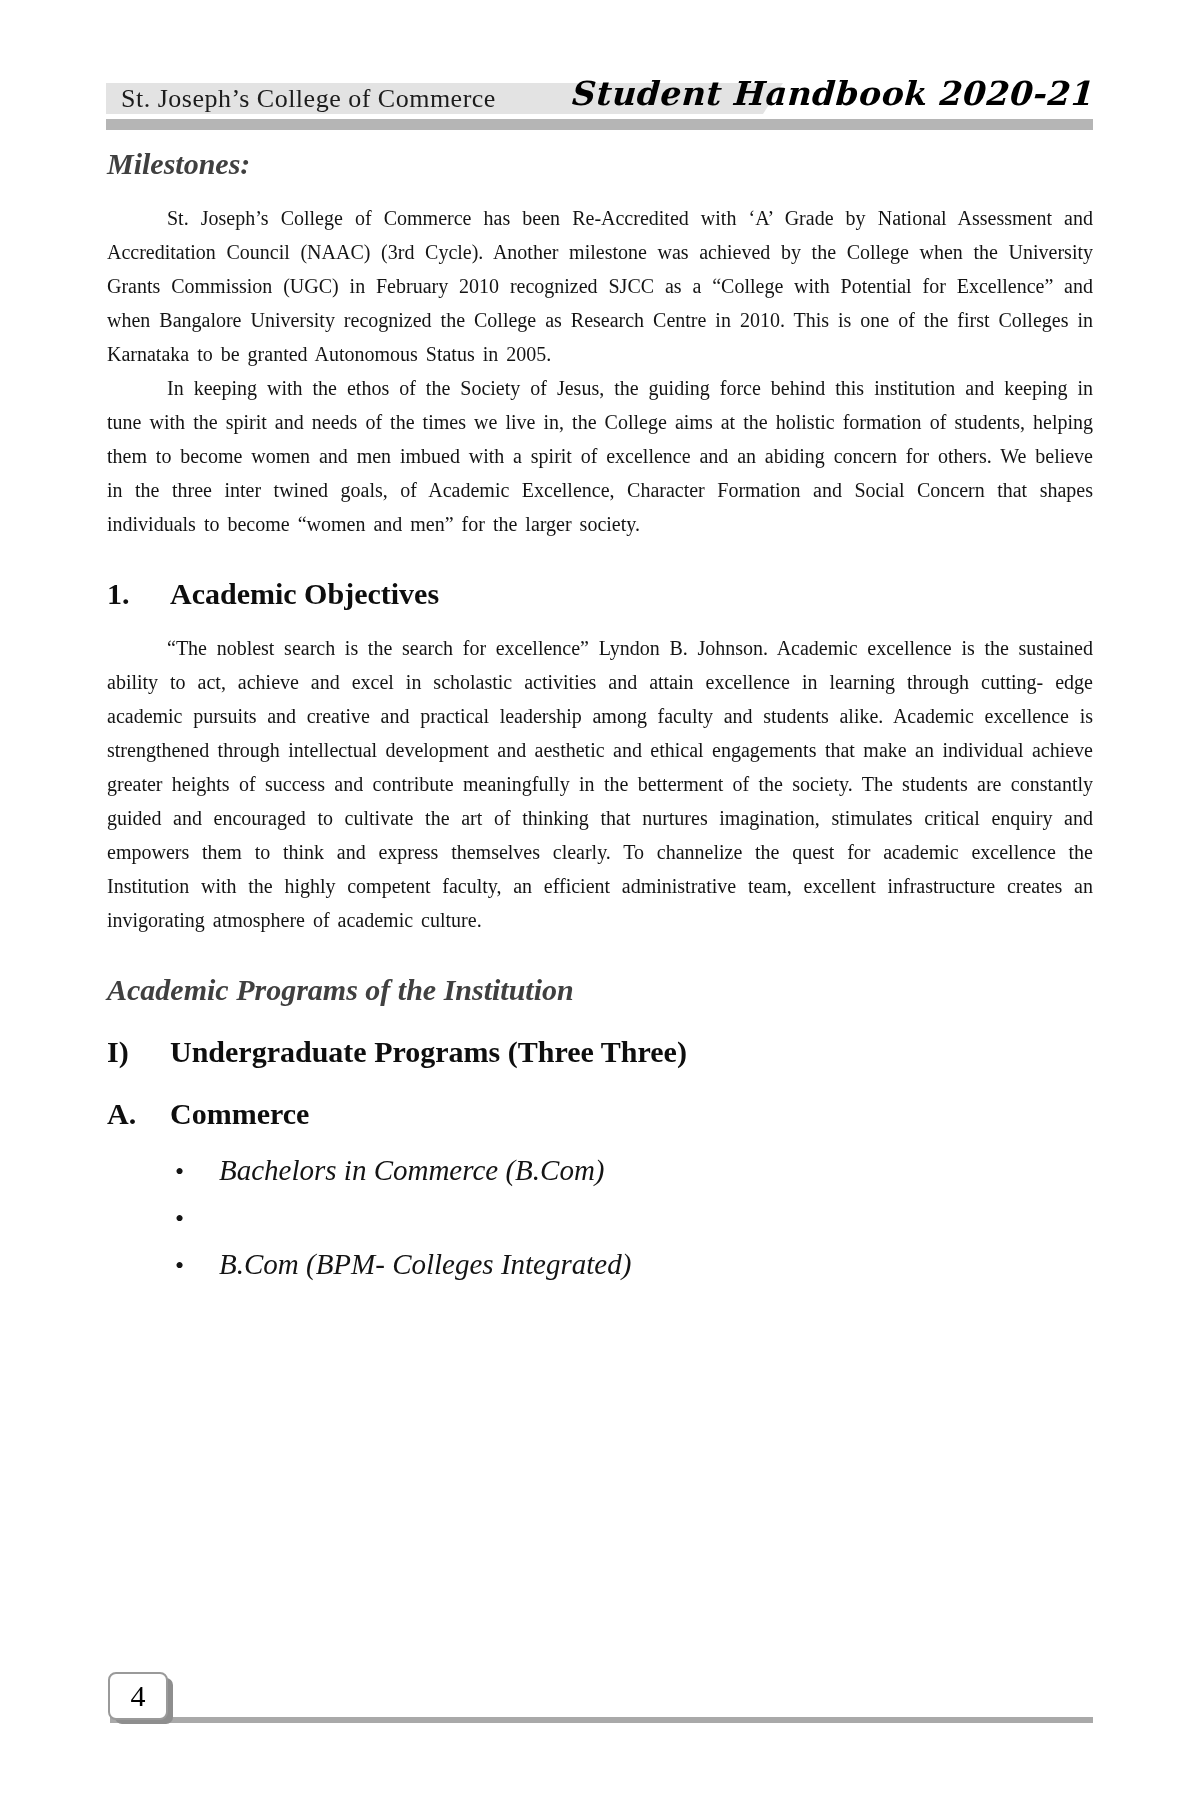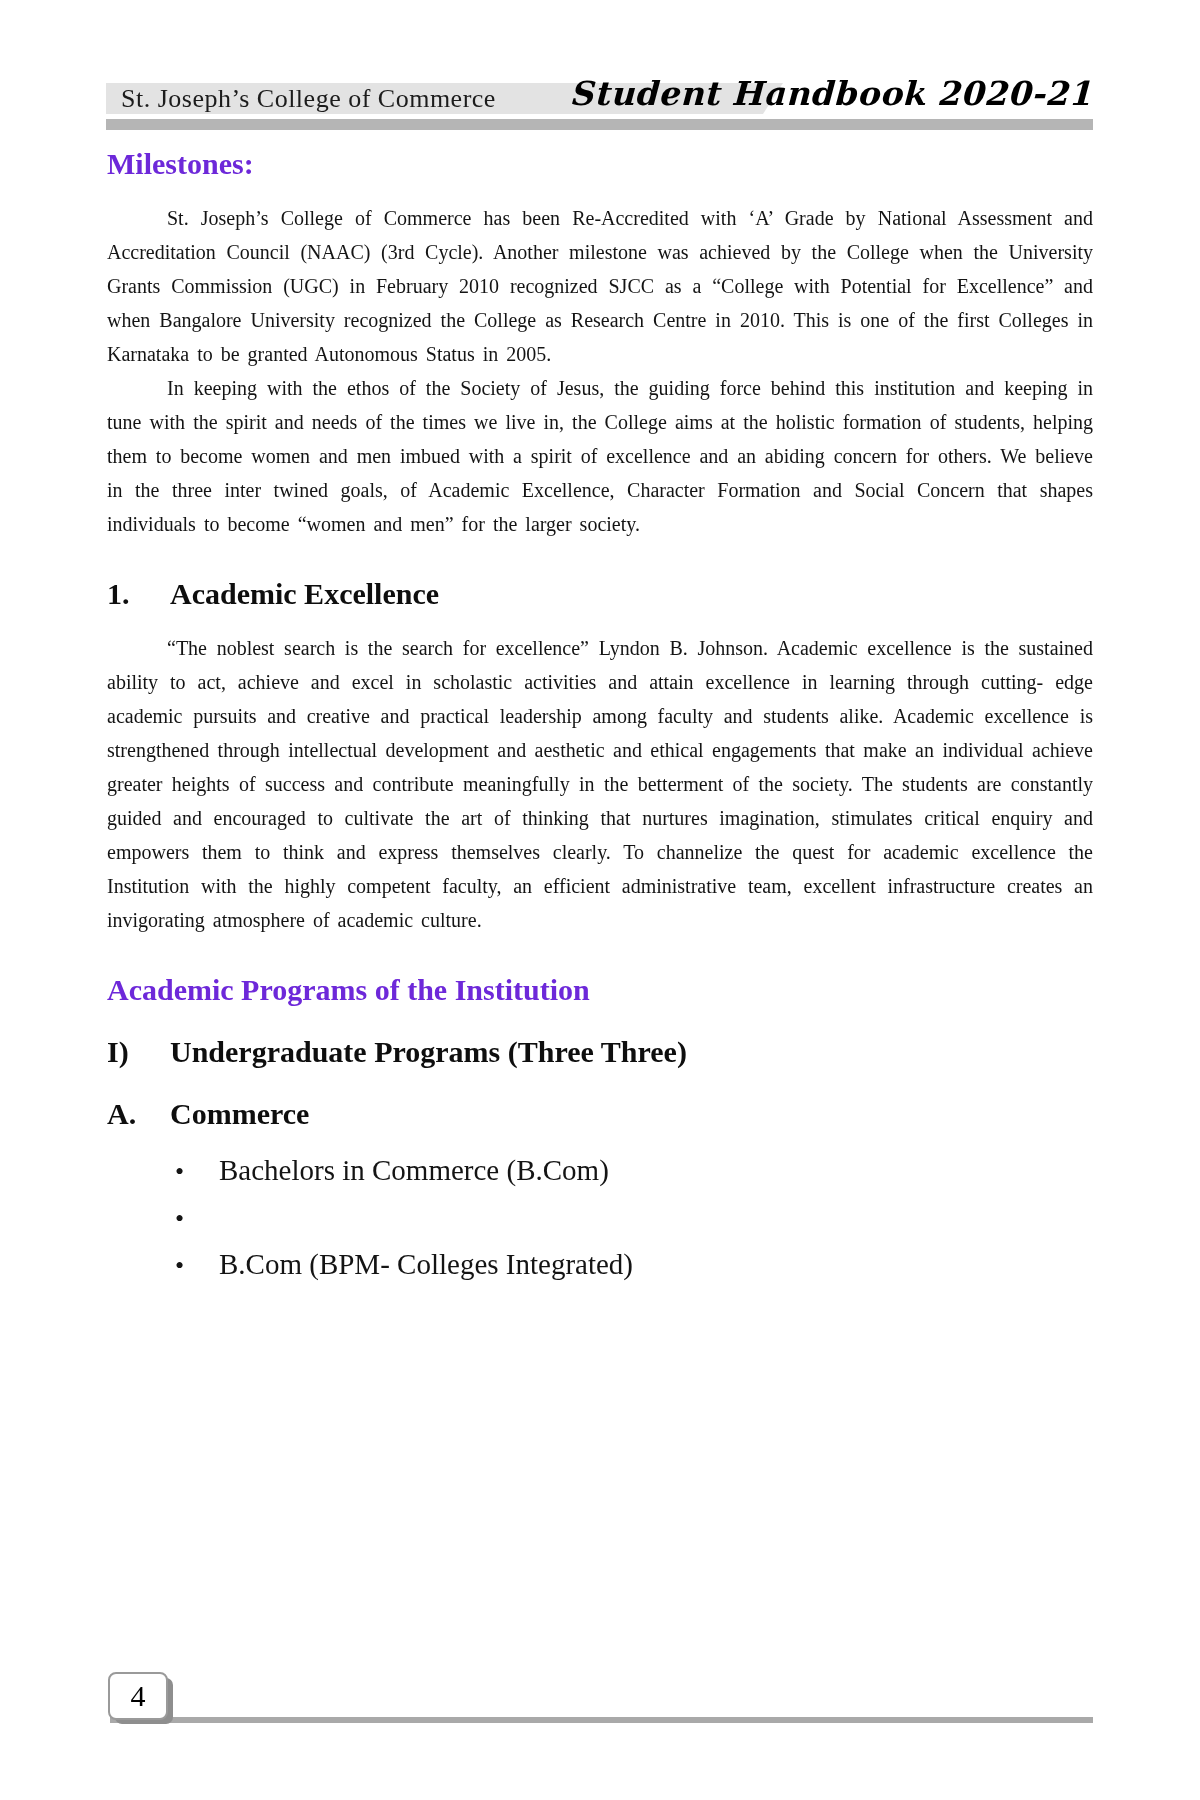--- a/index.html
+++ b/index.html
@@ -32,21 +32,21 @@
     white-space:nowrap;
   }
   .band-dark{
     position:absolute;left:106px;top:119px;width:987px;height:11px;
     background:#b5b5b5;
   }
   
   .content{position:absolute;left:107px;right:107px;top:0;}
   .h-plain{
     font-size:30px;font-weight:bold;line-height:38px;
-    margin:34px 0 18px 0;color:#6d28d9;
+    margin:34px 0 18px 0;color:#404040;font-style:italic;
   }
   #milestones-h{margin-top:145px;}
   #programs-h{margin-bottom:12px;}
   .body-para{
     font-size:20px;line-height:34px;text-align:justify;
     text-indent:60px;word-spacing:3px;
     margin:0;color:#141414;
   }
   .h-numbered{
     display:flex;font-size:30px;font-weight:bold;line-height:38px;
@@ -58,21 +58,21 @@
   .program-list{
     list-style:none;margin:20px 0 0 0;padding:0;
   }
   .program-item{
     display:flex;align-items:baseline;
     padding-left:68px;margin-bottom:11px;
     font-size:29px;line-height:34px;
   }
   .bullet{flex:0 0 44px;}
   .bullet::before{content:"\2022";font-size:26px;}
-  .item-text{flex:1;}
+  .item-text{flex:1;font-style:italic;}
   
   .footer-rule{
     position:absolute;left:110px;right:107px;top:1717px;height:6px;
     background:#a9a9a9;z-index:1;
   }
   .page-number-box{
     position:absolute;left:108px;top:1672px;width:56px;height:44px;
     background:#ffffff;border:2px solid #9a9a9a;border-radius:8px;
     box-shadow:6px 5px 0 -1px #8e8e8e;
     display:flex;align-items:center;justify-content:center;
@@ -94,21 +94,21 @@
 
   <main class="content">
 
     <h2 class="h-plain" id="milestones-h">Milestones:</h2>
     <p class="body-para">St. Joseph’s College of Commerce has been Re-Accredited with ‘A’ Grade by National Assessment and Accreditation Council (NAAC) (3rd Cycle). Another milestone was achieved by the College when the University Grants Commission (UGC) in February 2010 recognized SJCC as a “College with Potential for Excellence” and when Bangalore University recognized the College as Research Centre in 2010.  This is one of the first Colleges in Karnataka to be granted Autonomous Status in 2005.</p>
 
     <p class="body-para">In keeping with the ethos of the Society of Jesus, the guiding force behind this institution and keeping in tune with the spirit and needs of the times we live in, the College aims at the holistic formation of students, helping them to become women and men imbued with a spirit of excellence and an abiding concern for others. We believe in the three inter twined goals, of Academic Excellence, Character Formation and Social Concern that shapes individuals to become “women and men” for the larger society.</p>
 
     <div class="h-numbered major">
       <span class="h-label">1.</span>
-      <span class="h-text">Academic Excellence</span>
+      <span class="h-text">Academic Objectives</span>
     </div>
     <p class="body-para">“The noblest search is the search for excellence” Lyndon B. Johnson. Academic excellence is the sustained ability to act, achieve and excel in scholastic activities and attain excellence in learning through cutting- edge academic pursuits and creative and practical leadership among faculty and students alike. Academic excellence is strengthened through intellectual development and aesthetic and ethical engagements that make an individual achieve greater heights of success and contribute meaningfully in the betterment of the society. The students are constantly guided and encouraged to cultivate the art of thinking that nurtures imagination, stimulates critical enquiry and empowers them to think and express themselves clearly. To channelize the quest for academic excellence the Institution with the highly competent faculty, an efficient administrative team, excellent infrastructure creates an invigorating atmosphere of academic culture.</p>
 
     <h2 class="h-plain" id="programs-h">Academic Programs of the Institution</h2>
 
     <div class="h-numbered">
       <span class="h-label">I)</span>
       <span class="h-text">Undergraduate Programs (Three Three)</span>
     </div>
 

